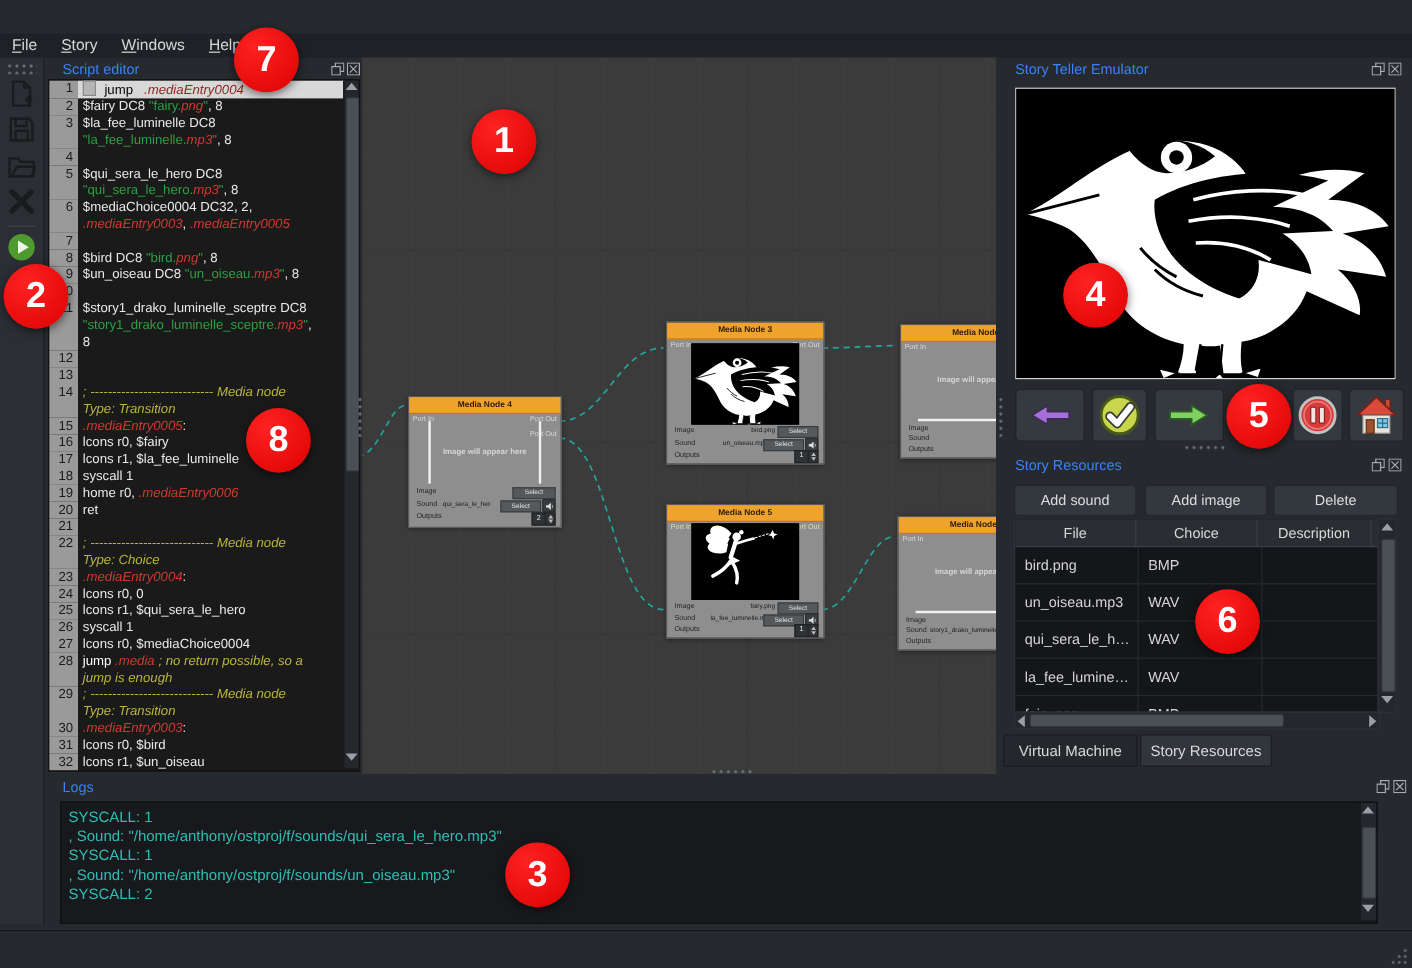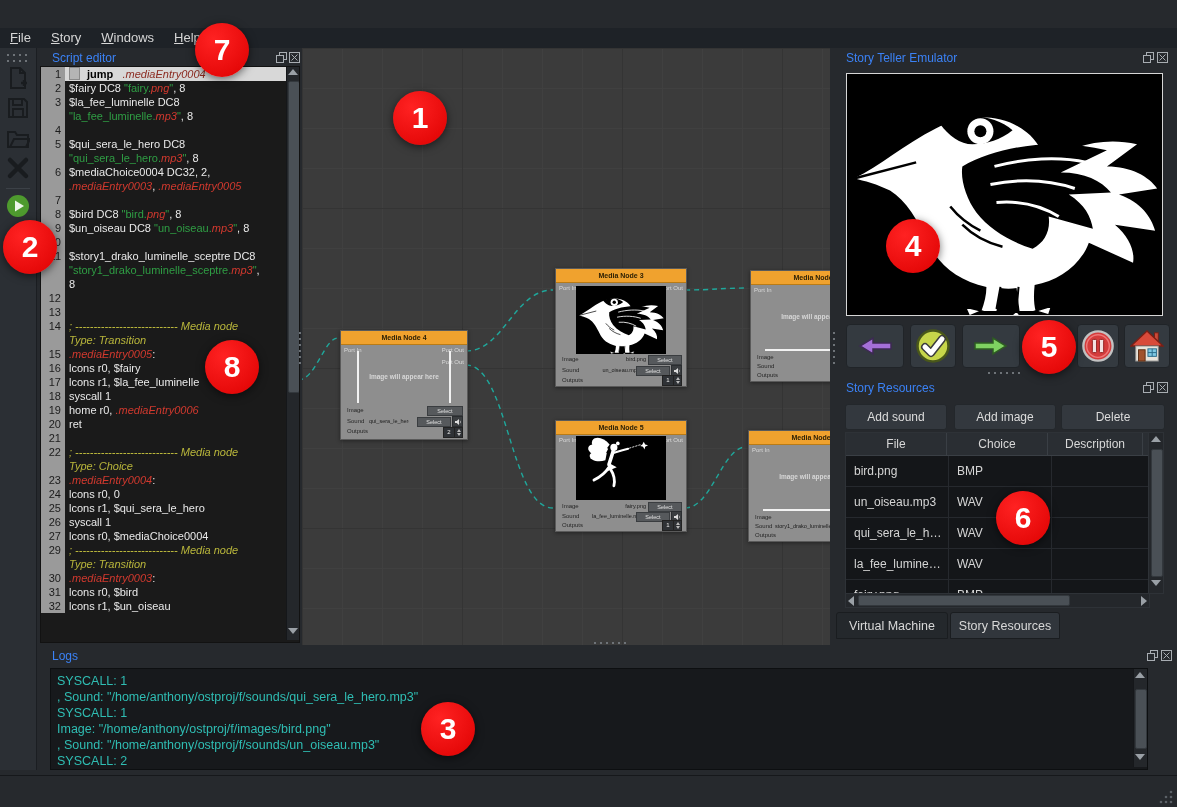--- a/index.html
+++ b/index.html
@@ -26,21 +26,21 @@
   .dockhead{font-size:12px;color:#3b82f6;}
   .dockico{width:11px;height:11px;}
 
   
   #editor{left:40px;top:66px;width:258px;height:575px;background:#1a1a1a;border:1px solid #121212;overflow:hidden;}
   #code-lines{position:absolute;left:0;top:0;width:246px;}
   .cl{display:flex;font-size:11px;line-height:14px;}
   .ln{flex:none;width:20px;background:#9a9a9a;color:#1c1c1c;text-align:right;padding-right:4px;}
   .ct{flex:1;padding-left:4px;white-space:pre-wrap;word-break:break-word;min-height:14px;color:#e9e9e9;}
   .ct .w{color:#e9e9e9;}
-  .ct .k{color:#ffffff;font-weight:bold;}
+  .ct .k{color:#ffffff;font-weight:normal;}
   .ct .s{color:#2f9e44;}
   .ct .r{color:#d2392e;font-style:italic;}
   .ct .c{color:#b9b63b;font-style:italic;text-align:right;}
   .cl.hl .ct{background:#d8d8d8;color:#111;}
   .cl.hl .ct .k{color:#000;}
   .cl.hl .ct .r{color:#8b2a20;}
   .curbox{display:inline-block;width:9px;height:11px;background:#b5b5b5;border:1px solid #8a8a8a;margin-right:7px;vertical-align:-2px;}
   .vscroll{position:absolute;background:#24272b;border-left:1px solid #15171a;}
   .sarrow{position:absolute;left:1px;width:10px;height:10px;}
   .tri-up{width:0;height:0;border-left:5px solid transparent;border-right:5px solid transparent;border-bottom:6px solid #9aa0a6;}
@@ -361,20 +361,25 @@
         </div>
         <div class="cl">
           <span class="ln">26</span>
           <span class="ct"><span class="w">syscall 1</span></span>
         </div>
         <div class="cl">
           <span class="ln">27</span>
           <span class="ct"><span class="w">lcons r0, $mediaChoice0004</span></span>
         </div>
         <div class="cl">
+          <span class="ln">28</span>
+          <span class="ct"><span class="k">jump</span><span class="w"> </span><span class="r">.media</span><span class="w"> </span><span class="c">; no return possible, so a
+jump is enough</span></span>
+        </div>
+        <div class="cl">
           <span class="ln">29</span>
           <span class="ct"><span class="c">; ---------------------------- Media node
 Type: Transition</span></span>
         </div>
         <div class="cl">
           <span class="ln">30</span>
           <span class="ct"><span class="r">.mediaEntry0003</span><span class="w">:</span></span>
         </div>
         <div class="cl">
           <span class="ln">31</span>
@@ -626,21 +631,20 @@
       <use href="#sym-float" width="11" height="11"></use>
     </svg>
   <svg class="abs dockico" style="left:1161px;top:650px">
       <use href="#sym-close" width="11" height="11"></use>
     </svg>
   <div class="abs" id="logbox">
     <div id="log-lines" style="padding-top:4px">
         <div class="logline">SYSCALL: 1</div>
         <div class="logline">, Sound: "/home/anthony/ostproj/f/sounds/qui_sera_le_hero.mp3"</div>
         <div class="logline">SYSCALL: 1</div>
-        <div class="logline">Image: "/home/anthony/ostproj/f/images/bird.png"</div>
         <div class="logline">, Sound: "/home/anthony/ostproj/f/sounds/un_oiseau.mp3"</div>
         <div class="logline">SYSCALL: 2</div>
       </div>
     <div class="vscroll" style="right:0;top:0;width:13px;height:98px">
       <div class="sarrow" style="top:3px">
           <div class="tri-up"></div>
         </div>
       <div class="sthumb" style="top:20px;height:58px"></div>
       <div class="sarrow" style="bottom:3px">
           <div class="tri-down"></div>

